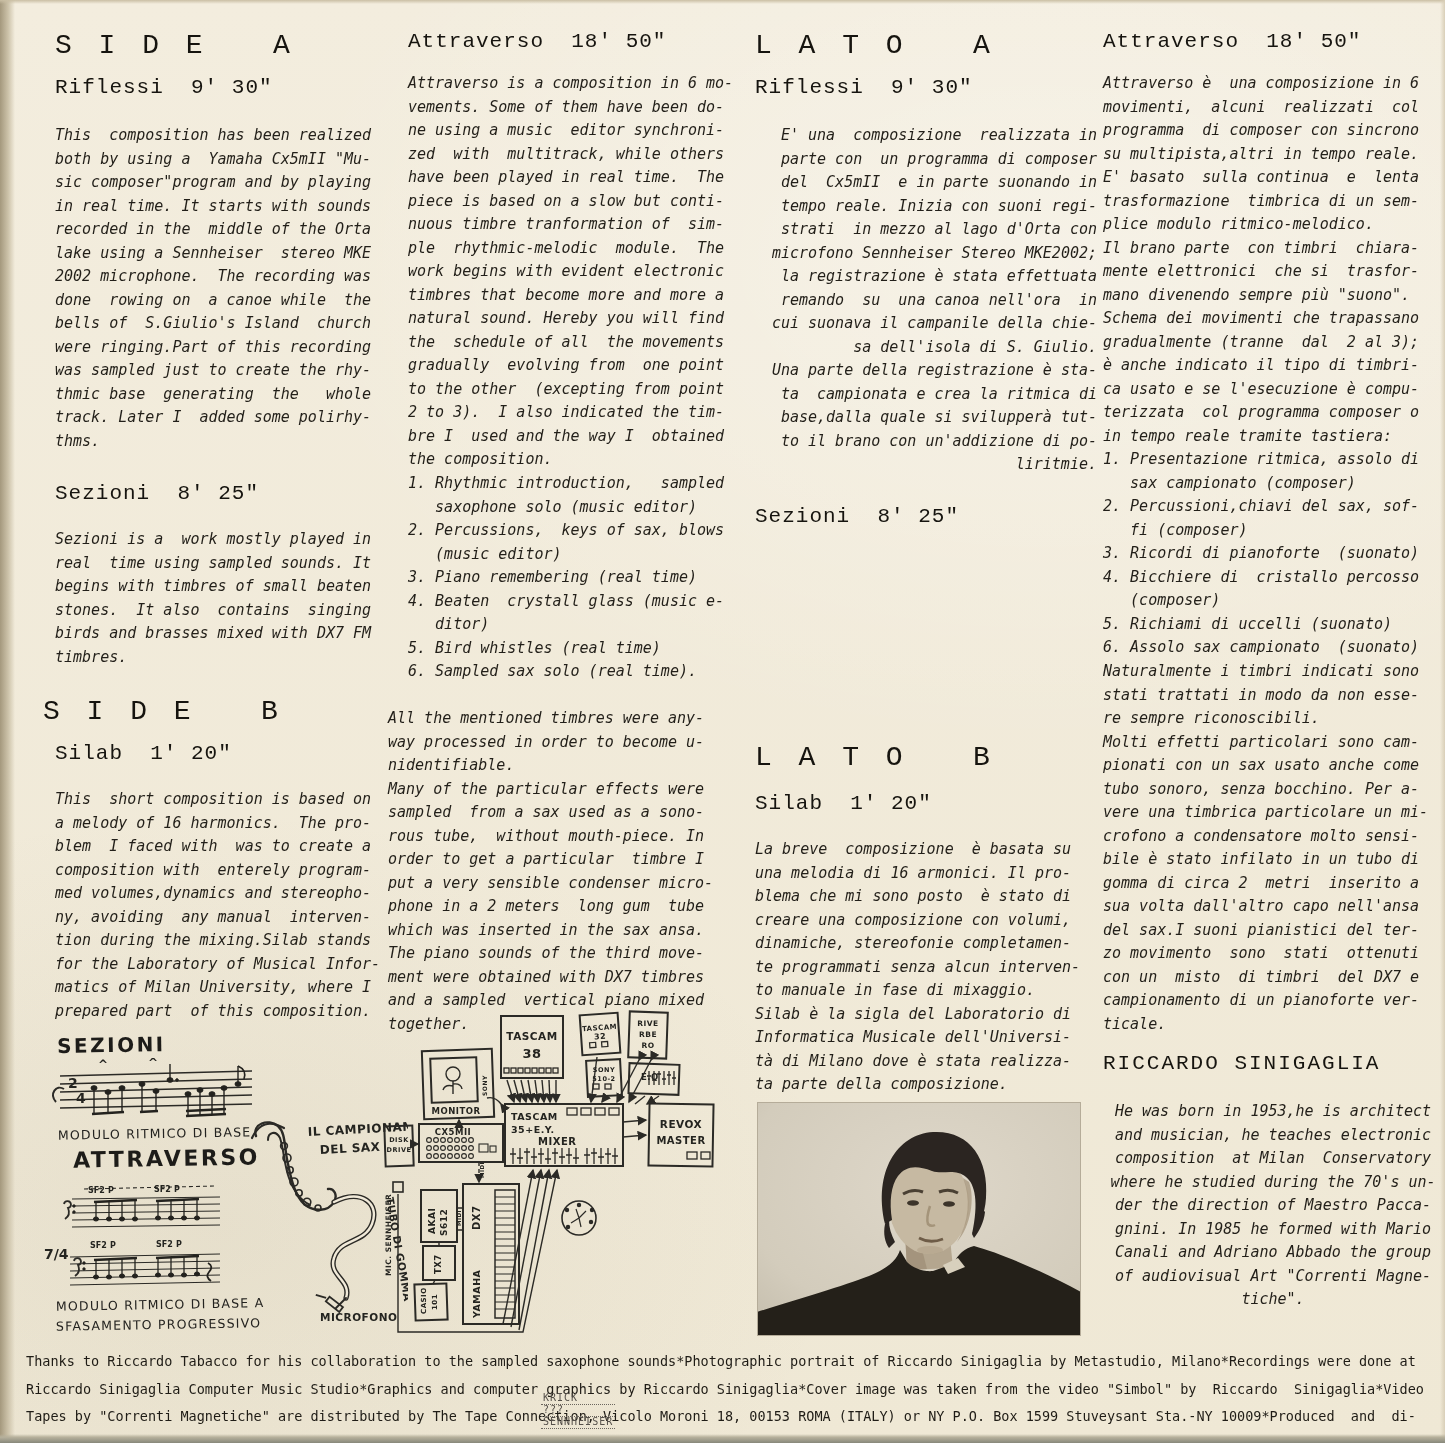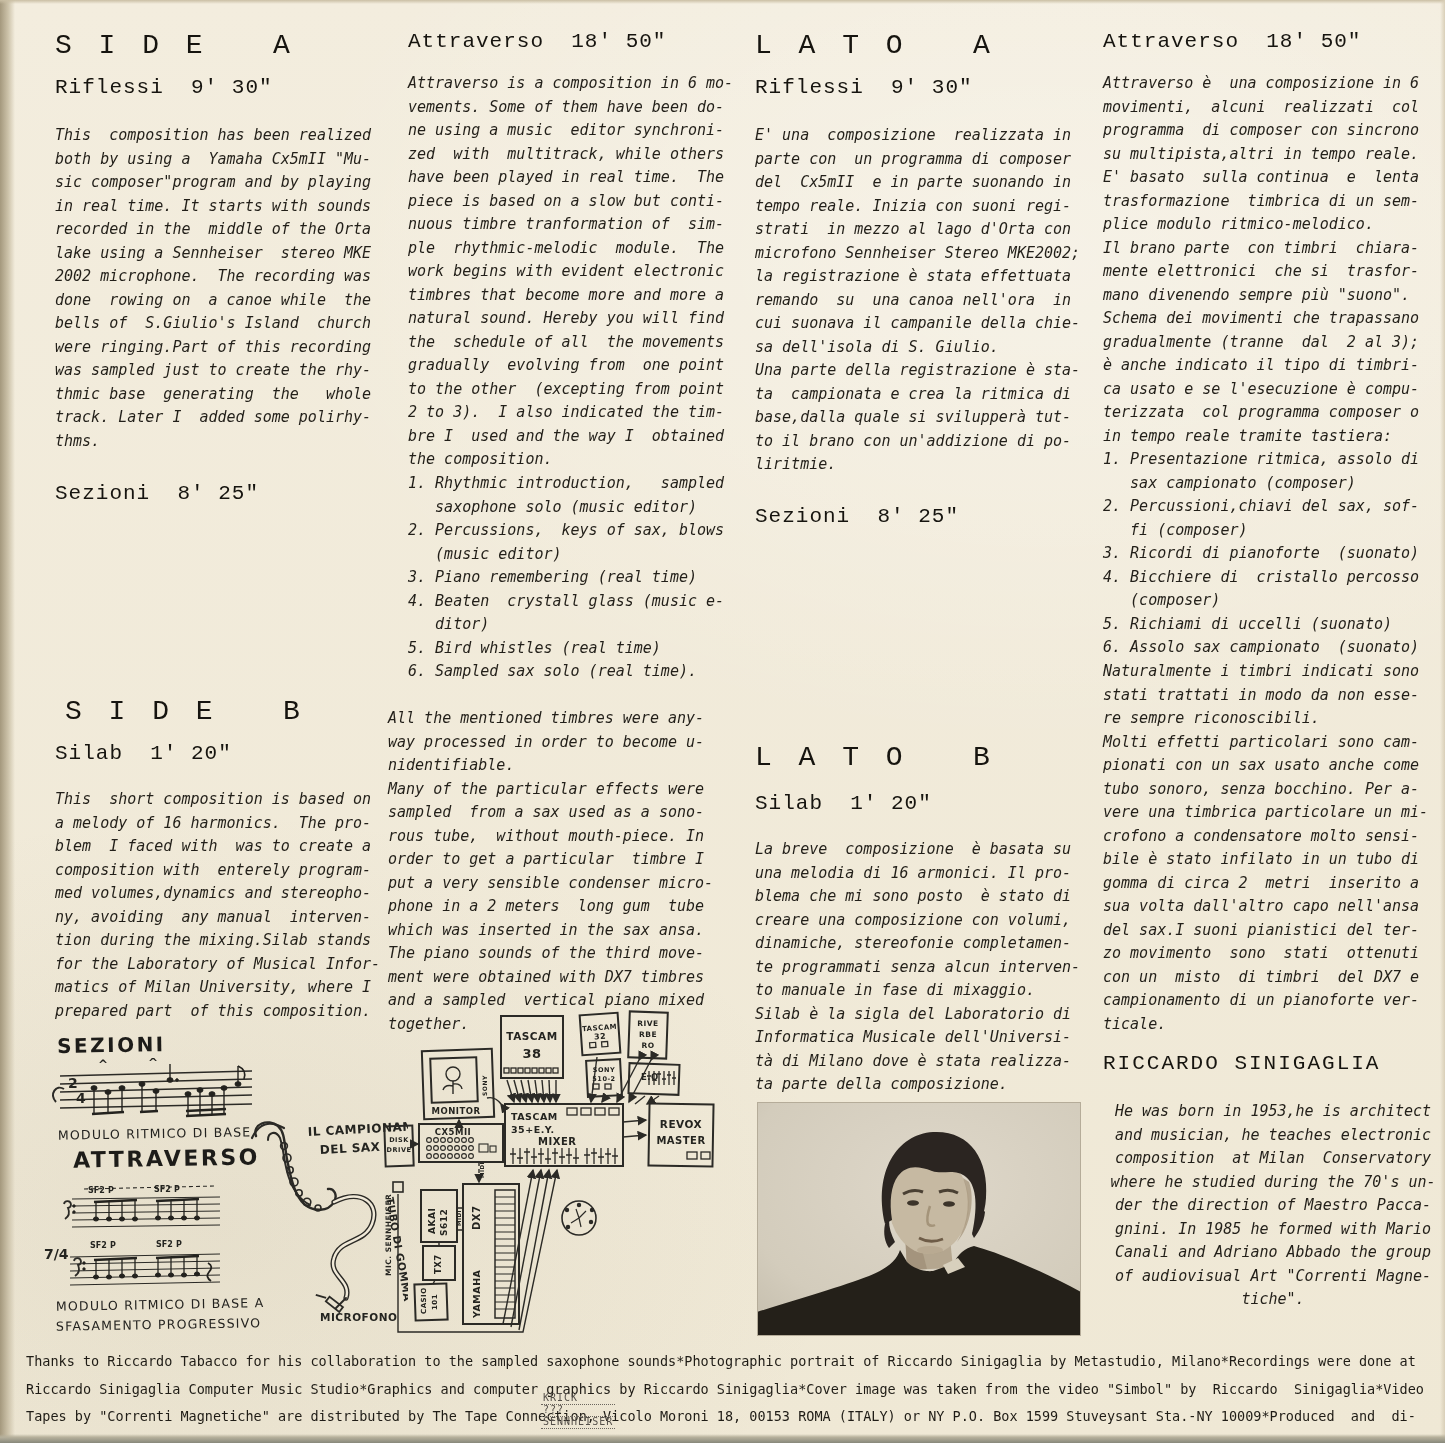--- a/index.html
+++ b/index.html
@@ -47,21 +47,27 @@
 lake using a Sennheiser  stereo MKE
 2002 microphone.  The recording was
 done  rowing on  a canoe while  the
 bells of  S.Giulio's Island  church
 were ringing.Part of this recording
 was sampled just to create the rhy-
 thmic base  generating  the   whole
 track. Later I  added some polirhy-
 thms.</div>
   <div class="t h2" style="left:55px;top:482px;">Sezioni  8' 25"</div>
-  <div class="t h1" style="left:65px;top:696px;">S I D E   B</div>
+  <div class="t body" style="left:55px;top:528px;width:342px;">Sezioni is a  work mostly played in
+real  time using sampled sounds. It
+begins with timbres of small beaten
+stones.  It also  contains  singing
+birds and brasses mixed with DX7 FM
+timbres.</div>
+  <div class="t h1" style="left:43px;top:696px;">S I D E   B</div>
   <div class="t h2" style="left:55px;top:742px;">Silab  1' 20"</div>
   <div class="t body" style="left:55px;top:788px;width:342px;">This  short composition is based on
 a melody of 16 harmonics.  The pro-
 blem  I faced with  was to create a
 composition with  enterely program-
 med volumes,dynamics and stereopho-
 ny, avoiding  any manual  interven-
 tion during the mixing.Silab stands
 for the Laboratory of Musical Infor-
 matics of Milan University, where I
@@ -444,21 +450,21 @@
     <text x="54" y="302" font-size="7" class="lbl" transform="rotate(-90 54 302)">101</text>
     <text x="97" y="310" font-size="9.5" class="lbl" transform="rotate(-90 97 310)">YAMAHA</text>
     <text x="97" y="222" font-size="10" class="lbl" transform="rotate(-90 97 222)">DX7</text>
     <text x="8" y="268" font-size="7.5" class="lbl" transform="rotate(-90 8 268)">MIC. SENNHEISER</text>
     <text x="101" y="170" font-size="5.5" class="lbl" transform="rotate(-90 101 170)">MIDI</text>
     <text x="78" y="218" font-size="5.5" class="lbl" transform="rotate(-90 78 218)">MIDI</text>
   </svg>
 
   <div class="t h1" style="left:755px;top:30px;">L A T O   A</div>
   <div class="t h2" style="left:755px;top:76px;">Riflessi  9' 30"</div>
-  <div class="t body" style="left:755px;top:124px;width:342px;">E' una  composizione  realizzata in
+  <div class="t body" style="left:755px;top:124px;width:342px;text-align:right;">E' una  composizione  realizzata in
 parte con  un programma di composer
 del  Cx5mII  e in parte suonando in
 tempo reale. Inizia con suoni regi-
 strati  in mezzo al lago d'Orta con
 microfono Sennheiser Stereo MKE2002;
 la registrazione è stata effettuata
 remando  su  una canoa nell'ora  in
 cui suonava il campanile della chie-
 sa dell'isola di S. Giulio.
 Una parte della registrazione è sta-

